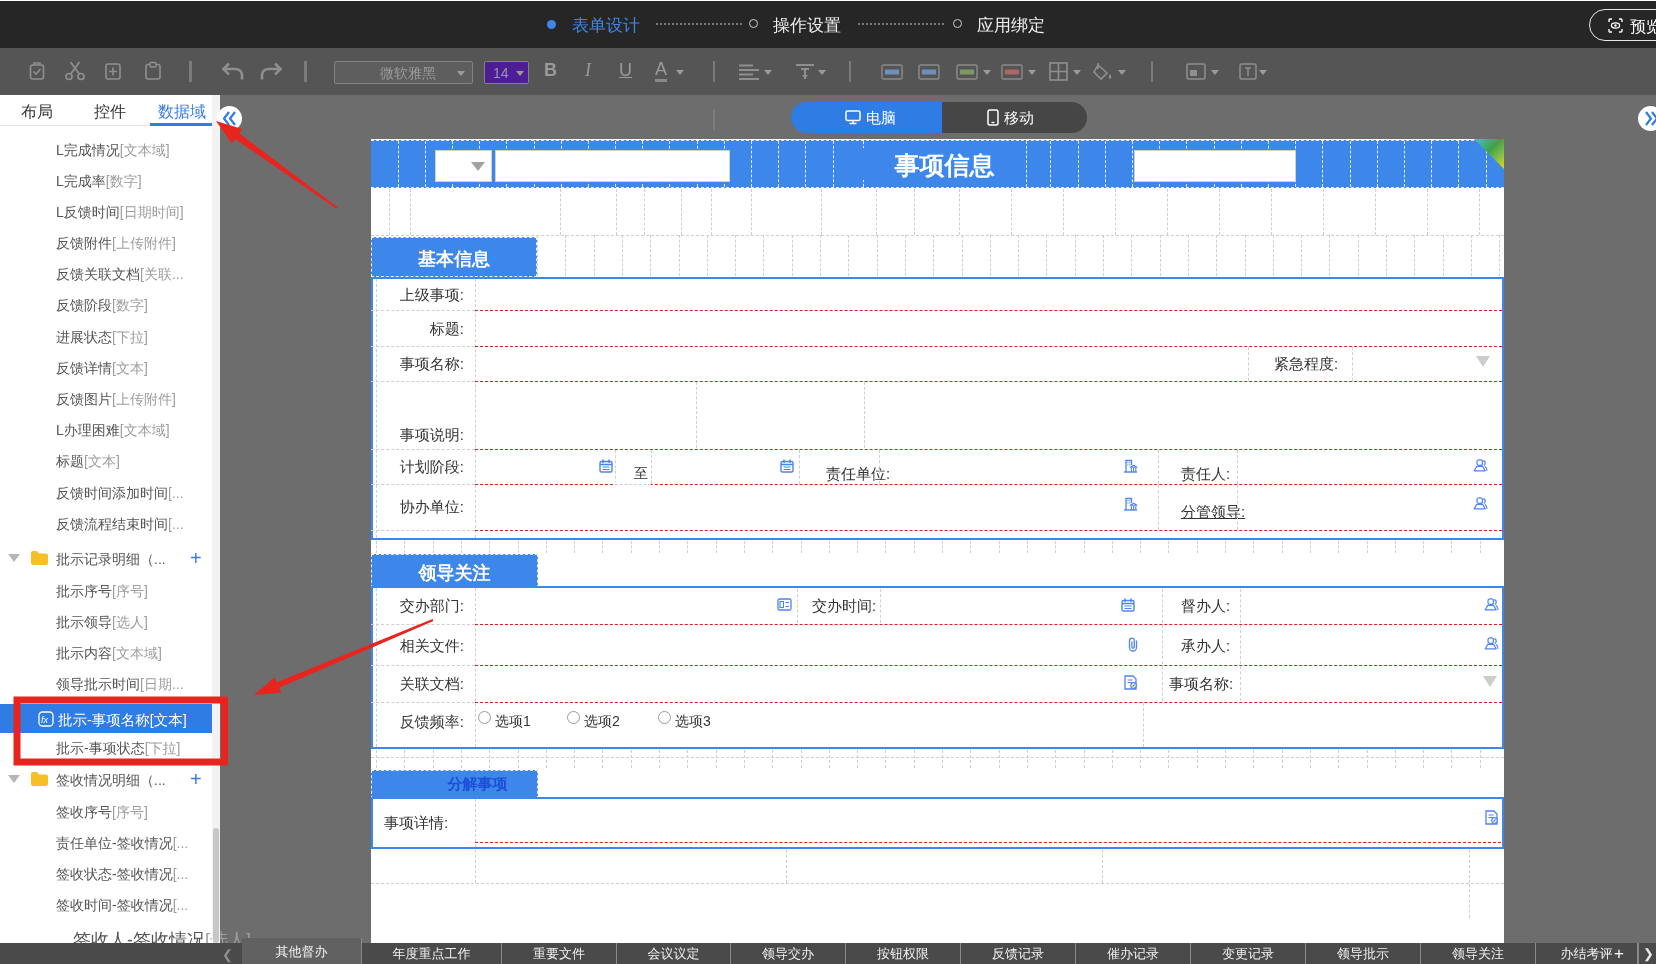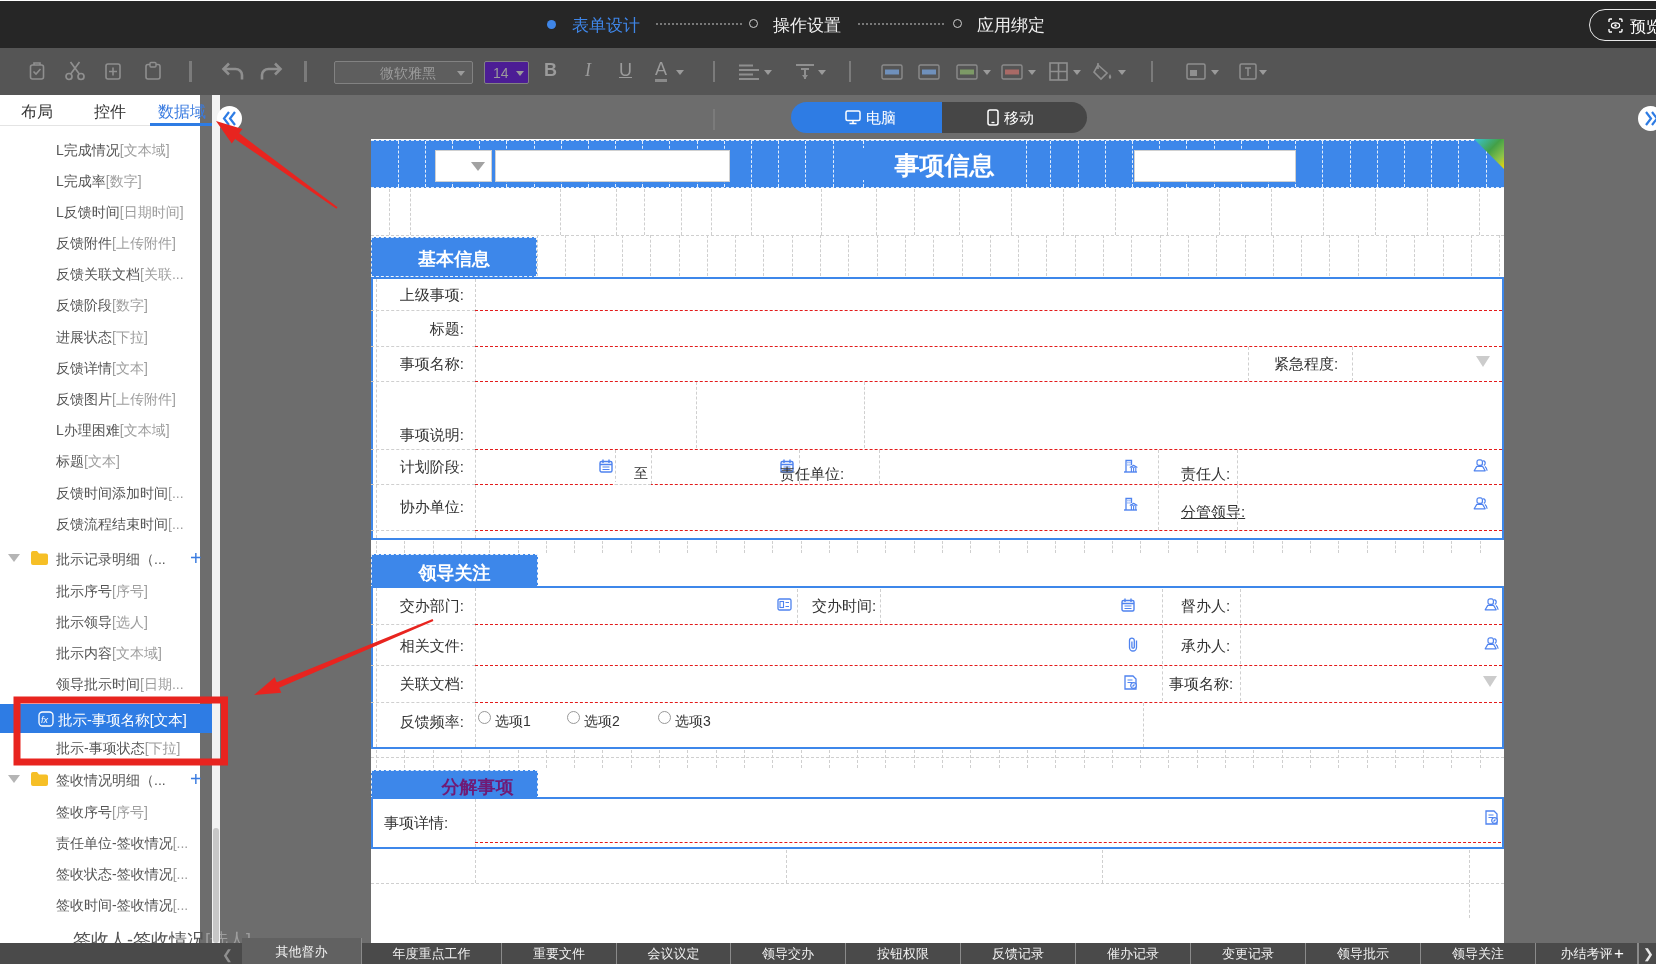--- a/index.html
+++ b/index.html
@@ -122,21 +122,21 @@
       <rect x="1" y="1" width="18" height="15" rx="1.5" fill="none" stroke="#8f8f8f" stroke-width="1.5"></rect>
       <rect x="4" y="7" width="7" height="6" fill="#8f8f8f"></rect>
     </svg>
 <div class="tri" style="left:1211px;top:22px;border-top-color:#9b9b9b;border-left-width:4px;border-right-width:4px;border-top-width:5px;"></div>
 <svg class="abs" style="left:1239px;top:15px;" width="18" height="17" viewBox="0 0 18 17">
       <rect x="1" y="1" width="16" height="15" rx="1.5" fill="none" stroke="#8f8f8f" stroke-width="1.5"></rect>
       <path d="M6 5 h6 M9 5 v8" stroke="#8f8f8f" stroke-width="1.5"></path>
     </svg>
 <div class="tri" style="left:1259px;top:22px;border-top-color:#9b9b9b;border-left-width:4px;border-right-width:4px;border-top-width:5px;"></div>
 </div>
-<div class="abs" style="left:0;top:95px;width:200px;height:848px;background:#fff;">
+<div class="abs" style="left:0;top:95px;width:219px;height:848px;background:#fff;">
 <div class="abs" style="left:0;top:0;width:220px;height:31px;border-bottom:1px solid #e4e4e4;">
 <div class="abs" style="left:21px;top:7px;font-size:16px;color:#333;">布局</div>
 <div class="abs" style="left:94px;top:7px;font-size:16px;color:#333;">控件</div>
 <div class="abs" style="left:158px;top:7px;font-size:16px;color:#3a7be0;">数据域</div>
 <div class="abs" style="left:150px;top:28px;width:70px;height:3px;background:#2e7ce4;"></div>
 </div>
 <div class="abs" style="left:56px;top:47px;font-size:14px;color:#555;white-space:nowrap;">L完成情况<span style="color:#9d9d9d;">[文本域]</span></div>
 <div class="abs" style="left:56px;top:78px;font-size:14px;color:#555;white-space:nowrap;">L完成率<span style="color:#9d9d9d;">[数字]</span></div>
 <div class="abs" style="left:56px;top:109px;font-size:14px;color:#555;white-space:nowrap;">L反馈时间<span style="color:#9d9d9d;">[日期时间]</span></div>
 <div class="abs" style="left:56px;top:140px;font-size:14px;color:#555;white-space:nowrap;">反馈附件<span style="color:#9d9d9d;">[上传附件]</span></div>
@@ -360,21 +360,21 @@
     </svg>
 <div class="sm" style="left:263px;top:327px;">至</div>
 <svg class="ic" style="left:409px;top:320px;" width="14" height="14" viewBox="0 0 14 14">
       <rect x="1" y="2.5" width="12" height="10.5" rx="1.5" fill="none" stroke="#4f83ef" stroke-width="1.4"></rect>
       <path d="M4 0.5 v3.5 M10 0.5 v3.5 M1 5.5 h12" stroke="#4f83ef" stroke-width="1.4"></path>
       <path d="M3.5 8 h7 M3.5 10.5 h7" stroke="#4f83ef" stroke-width="1.1"></path>
     </svg>
 <div class="vd" style="left:428px;top:311px;height:34px;"></div>
 <div class="abs" style="left:244px;top:343px;width:36px;height:4px;background:#fff;"></div>
 <div class="hd" style="left:244px;top:345px;width:36px;"></div>
-<div class="lbl" style="left:409px;top:327px;text-align:center;">责任单位:</div>
+<div class="lbl" style="left:455px;top:327px;text-align:center;">责任单位:</div>
 <div class="vd" style="left:508px;top:311px;height:34px;"></div>
 <svg class="ic" style="left:752px;top:320px;" width="15" height="14" viewBox="0 0 15 14">
       <path d="M1 13 h13" stroke="#4f83ef" stroke-width="1.4"></path>
       <path d="M3 13 V1.5 h5.5 V6" fill="none" stroke="#4f83ef" stroke-width="1.3"></path>
       <rect x="4.4" y="3.2" width="1.1" height="1.1" fill="#4f83ef"></rect>
       <rect x="6.4" y="3.2" width="1.1" height="1.1" fill="#4f83ef"></rect>
       <rect x="4.4" y="5.4" width="1.1" height="1.1" fill="#4f83ef"></rect>
       <rect x="6.4" y="5.4" width="1.1" height="1.1" fill="#4f83ef"></rect>
       <path d="M7.2 8.3 L10.6 6.2 L14 8.3 Z" fill="none" stroke="#4f83ef" stroke-width="1.1" stroke-linejoin="round"></path>
       <path d="M8.4 9 v4 M10.6 9 v4 M12.8 9 v4" stroke="#4f83ef" stroke-width="1.1"></path>
@@ -549,21 +549,21 @@
 <div class="vd" style="left:938.9px;top:611px;height:18px;"></div>
 <div class="vd" style="left:967.2px;top:611px;height:18px;"></div>
 <div class="vd" style="left:995.5px;top:611px;height:18px;"></div>
 <div class="vd" style="left:1023.8px;top:611px;height:18px;"></div>
 <div class="vd" style="left:1052.1px;top:611px;height:18px;"></div>
 <div class="vd" style="left:1080.4px;top:611px;height:18px;"></div>
 <div class="vd" style="left:1108.7px;top:611px;height:18px;"></div>
 <div class="hd" style="left:0;top:618px;width:1133px;"></div>
 <div class="bl" style="left:0;top:631px;width:167px;height:29px;"></div>
 <div class="abs" style="left:0;top:631px;width:167px;height:29px;border:1px dashed rgba(255,255,255,.9);"></div>
-<div class="abs" style="left:0;top:636px;width:167px;text-align:center;font-size:18px;font-weight:bold;color:#701a75;padding-left:46px;">分解事项</div>
+<div class="abs" style="left:0;top:636px;width:167px;text-align:center;font-size:15px;font-weight:bold;color:#1d4ed8;padding-left:46px;">分解事项</div>
 <div class="abs" style="left:0;top:658px;width:1133px;height:52px;border:2px solid #3d87ea;"></div>
 <div class="lbl" style="left:13px;top:676px;">事项详情:</div>
 <div class="vd" style="left:104px;top:660px;height:48px;"></div>
 <svg class="ic" style="left:1113px;top:671px;" width="15" height="15" viewBox="0 0 15 15">
       <path d="M2 1 h8 l3 3 v10 H2 Z" fill="none" stroke="#4f83ef" stroke-width="1.3"></path>
       <path d="M4.5 5 h5 M4.5 7.5 h5" stroke="#4f83ef" stroke-width="1.1"></path>
       <circle cx="10.5" cy="10.5" r="2.8" fill="#fff" stroke="#4f83ef" stroke-width="1.2"></circle>
       <path d="M9.5 11.5 l2-2" stroke="#4f83ef" stroke-width="1.2"></path>
     </svg>
 <div class="hr" style="left:104px;top:703px;width:1026px;"></div>

